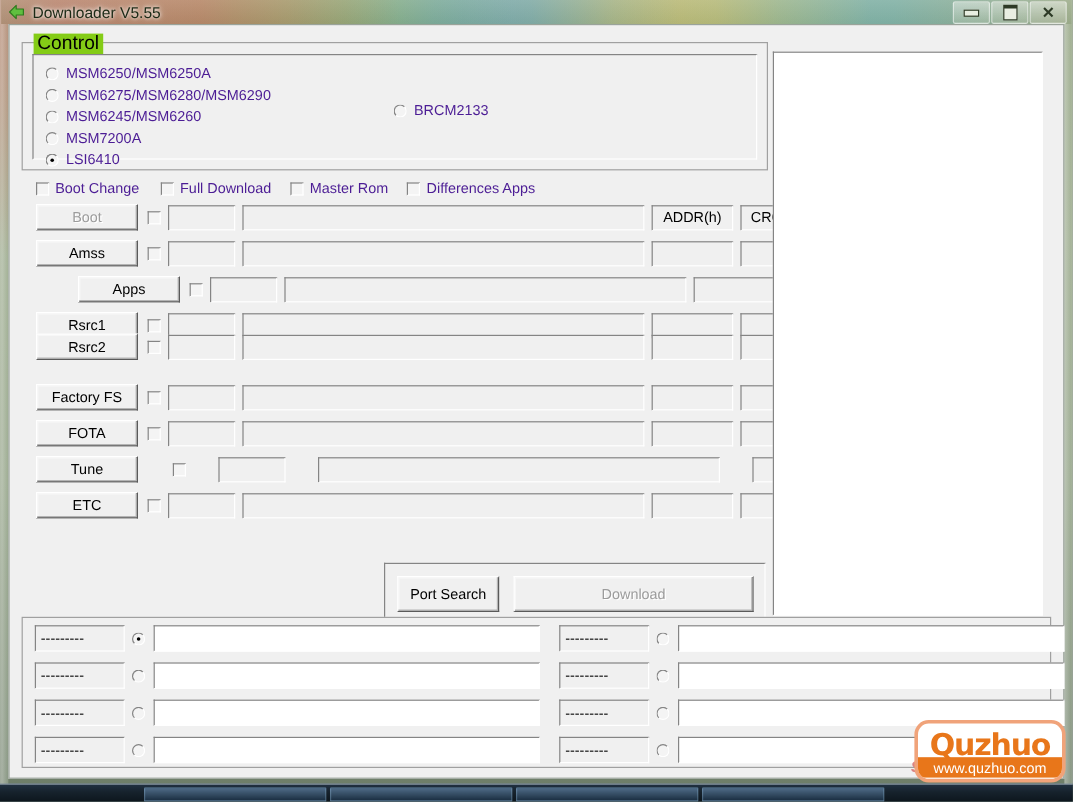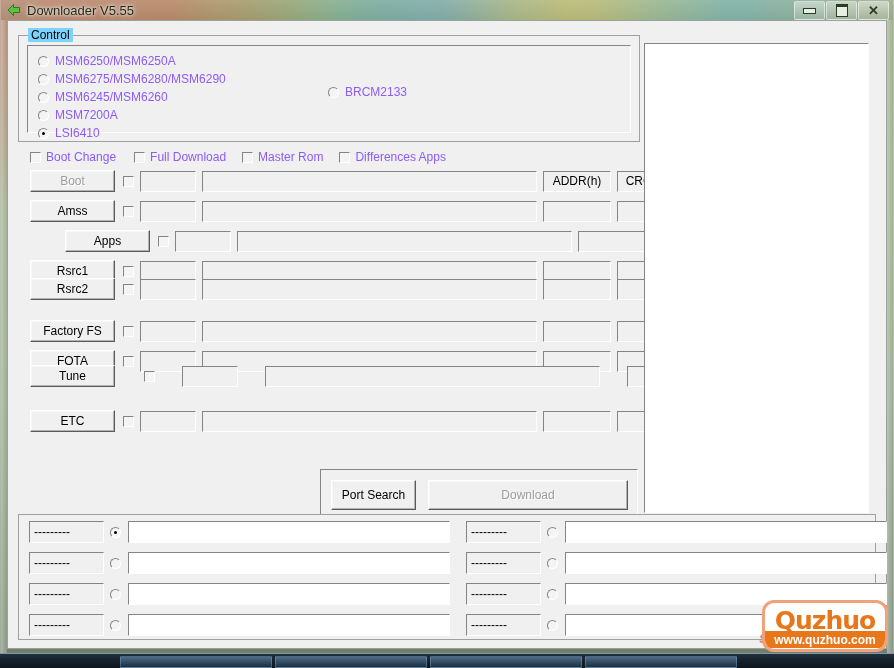--- a/index.html
+++ b/index.html
@@ -77,22 +77,22 @@
     background:#f0f0f0;
     border:1px solid #9aa39a;
     box-sizing:border-box;
   }
 
   
   .groupbox{
     position:absolute;border:1px solid #a0a0a0;
   }
   .groupbox>.gb-title{
-    position:absolute;top:-8px;left:9px;background:#7dd3fc;
-    padding:0 3px;font-size:12px;color:#000;
+    position:absolute;top:-8px;left:9px;background:#84cc16;
+    padding:0 3px;font-size:16px;color:#000;
   }
   .sunken{
     border:1px solid;
     border-color:#848484 #ffffff #ffffff #848484;
     background:#f0f0f0;
     box-sizing:border-box;
   }
   .sunken-white{
     border:1px solid;
     border-color:#848484 #ffffff #ffffff #848484;
@@ -121,21 +121,21 @@
     content:"";position:absolute;left:3px;top:3px;width:3px;height:3px;
     border-radius:50%;background:#000;
   }
   .cbx{
     width:11px;height:11px;
     border:1px solid;
     border-color:#848484 #ffffff #ffffff #848484;
     background:#f4f4f4;
     box-sizing:border-box;flex:0 0 auto;
   }
-  .rowlabel{font-size:12px;color:#8b5cf6;white-space:nowrap;}
+  .rowlabel{font-size:12px;color:#4c1d95;white-space:nowrap;}
 
   .optrow{display:flex;align-items:center;gap:6px;position:absolute;}
 
   
   .filerow{position:absolute;left:22px;height:24px;display:flex;align-items:center;}
   .filerow .fbtn{width:85px;height:22px;}
   .filerow .fcbx{margin-left:8px;}
   .filerow .fsmall{width:56px;height:21px;margin-left:6px;}
   .filerow .fwide{width:335px;height:21px;margin-left:6px;}
   .filerow .faddr{width:68px;height:21px;margin-left:6px;}
@@ -175,21 +175,21 @@
     background:#ffffff;
     box-sizing:border-box;overflow:hidden;
   }
   #wm-word{
     position:absolute;left:0;right:0;top:3px;text-align:center;
     font-size:25px;font-weight:bold;color:#e8761a;
     font-family:"DejaVu Sans", sans-serif;letter-spacing:-1px;
   }
   #wm-url{
     position:absolute;left:0;right:0;bottom:1px;height:17px;
-    background:#e8761a;color:#fff;font-size:12px;font-weight:bold;
+    background:#e8761a;color:#fff;font-size:12px;font-weight:normal;
     display:flex;align-items:center;justify-content:center;
   }
   #wm-back{
     position:absolute;left:0;top:30px;width:132px;height:24px;
     color:rgba(200,40,40,.55);font-size:17px;font-weight:bold;
     font-style:italic;white-space:nowrap;
   }
 </style>
 </head>
 <body>
@@ -335,21 +335,21 @@
           <div class="sunken fcrc hdrfield"></div>
         </div>
         <div class="filerow" style="top: 328px; text-align: center;">
           <div class="btn fbtn">FOTA</div>
           <span class="cbx fcbx"></span>
           <div class="sunken fsmall"></div>
           <div class="sunken fwide"></div>
           <div class="sunken faddr hdrfield"></div>
           <div class="sunken fcrc hdrfield"></div>
         </div>
-        <div class="filerow" style="top: 343px; gap: 21px;">
+        <div class="filerow" style="top: 358px; gap: 21px;">
           <div class="btn fbtn">Tune</div>
           <span class="cbx fcbx"></span>
           <div class="sunken fsmall"></div>
           <div class="sunken fwide"></div>
           <div class="sunken faddr hdrfield"></div>
           <div class="sunken fcrc hdrfield"></div>
         </div>
         <div class="filerow" style="top: 388px;">
           <div class="btn fbtn">ETC</div>
           <span class="cbx fcbx"></span>

